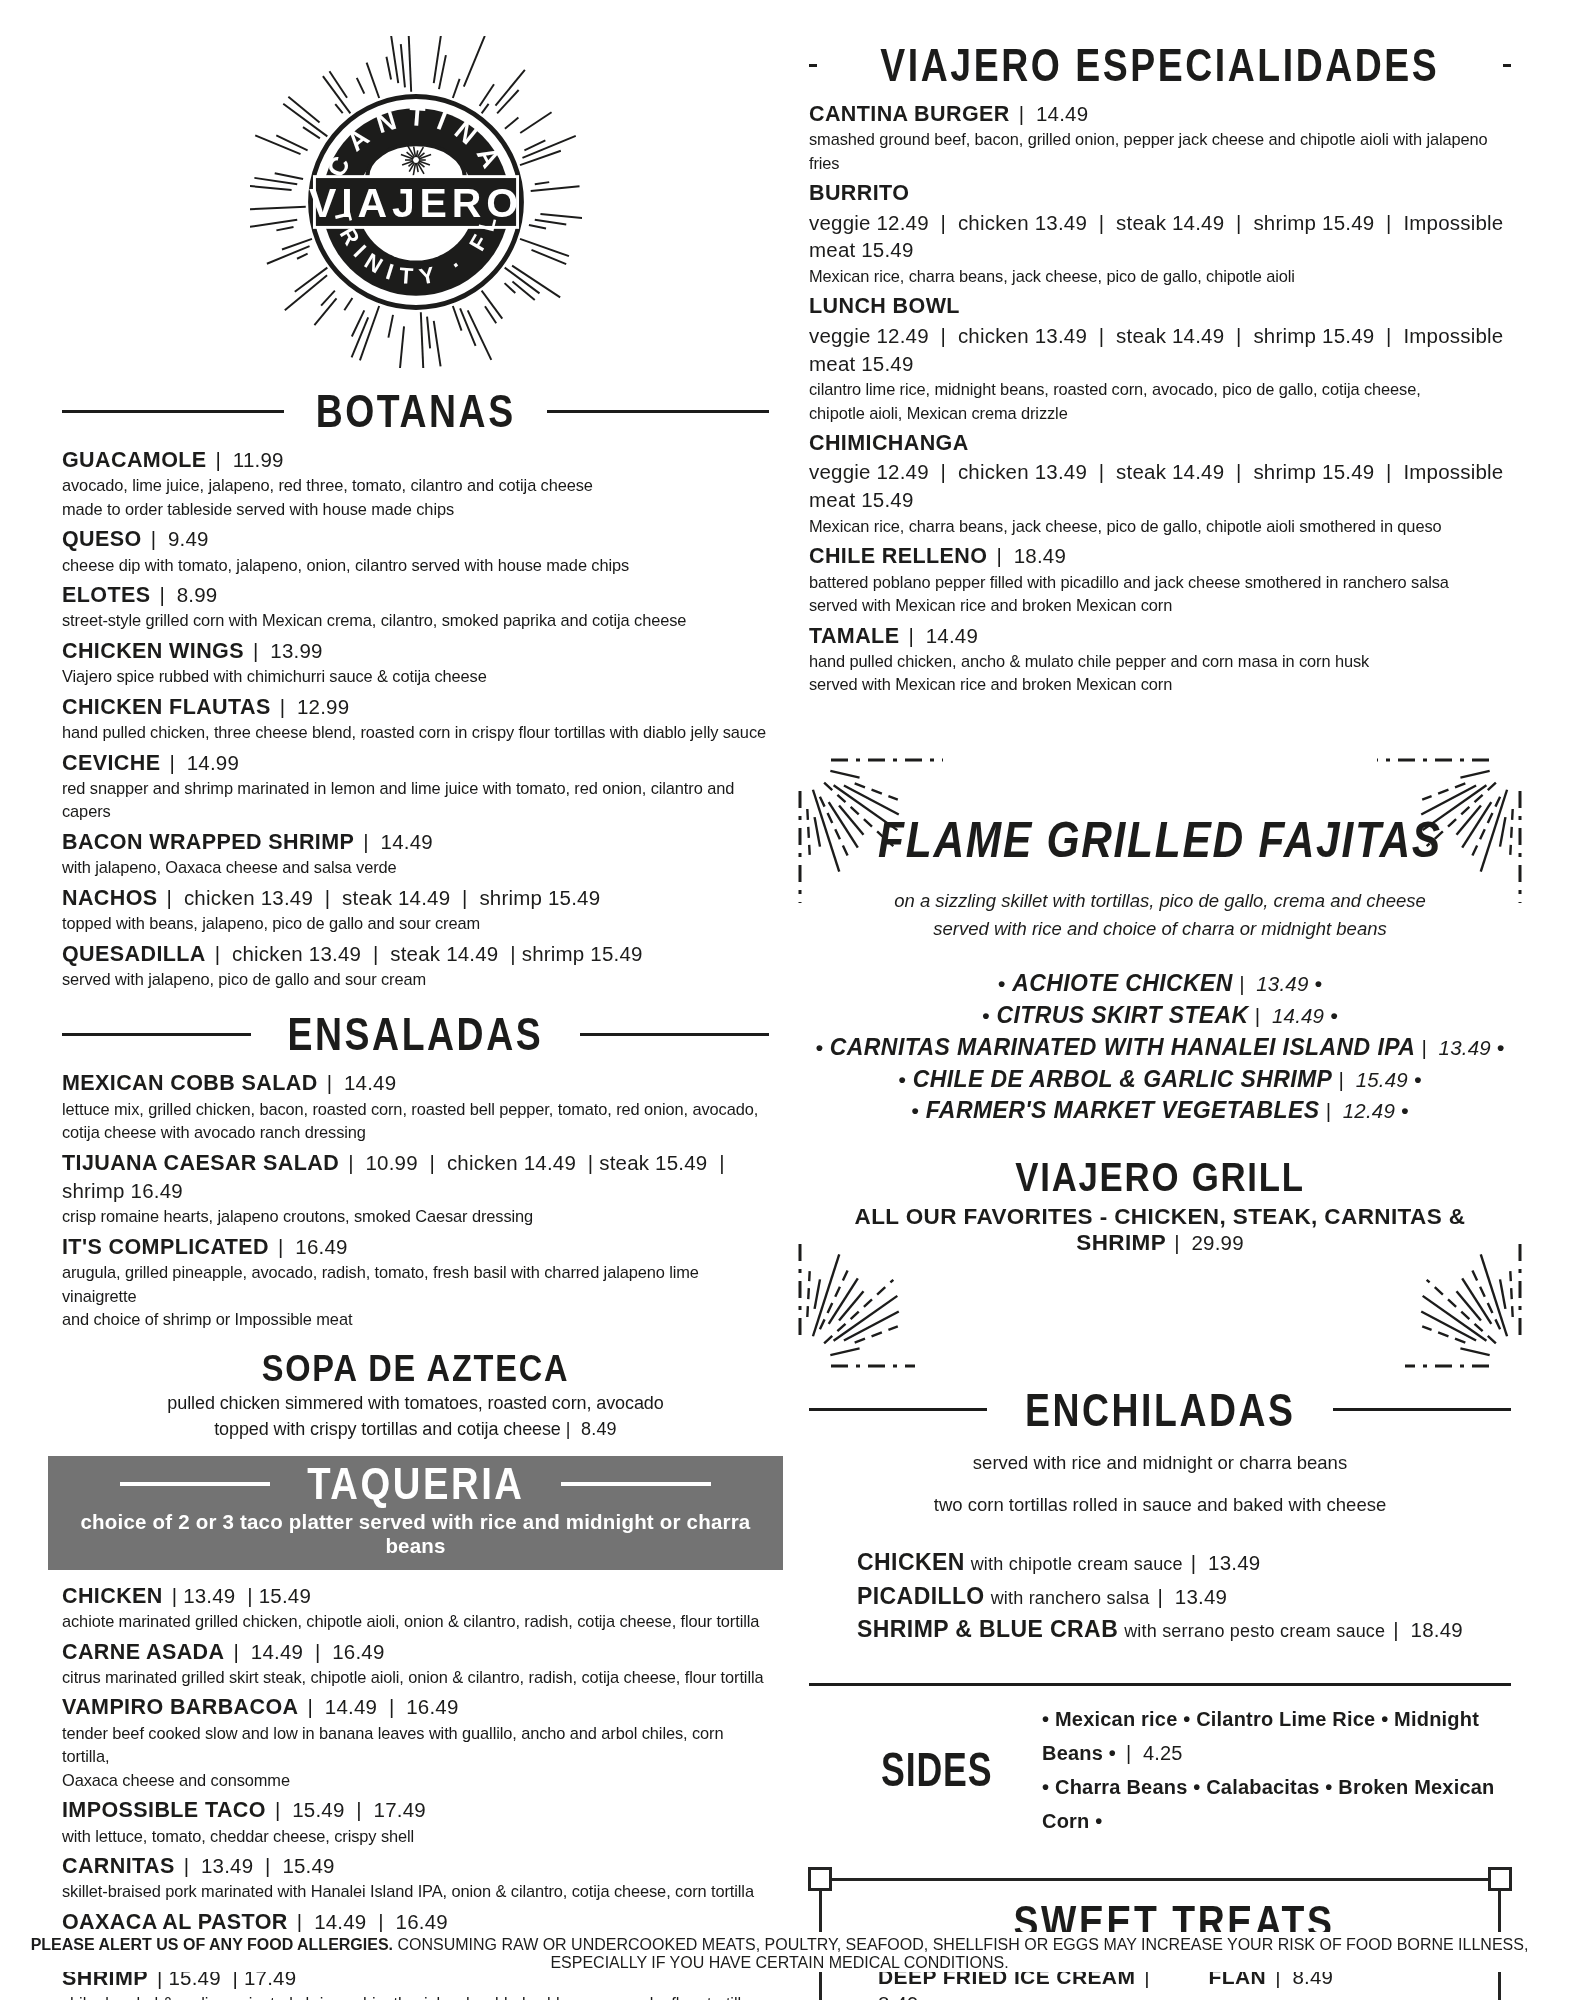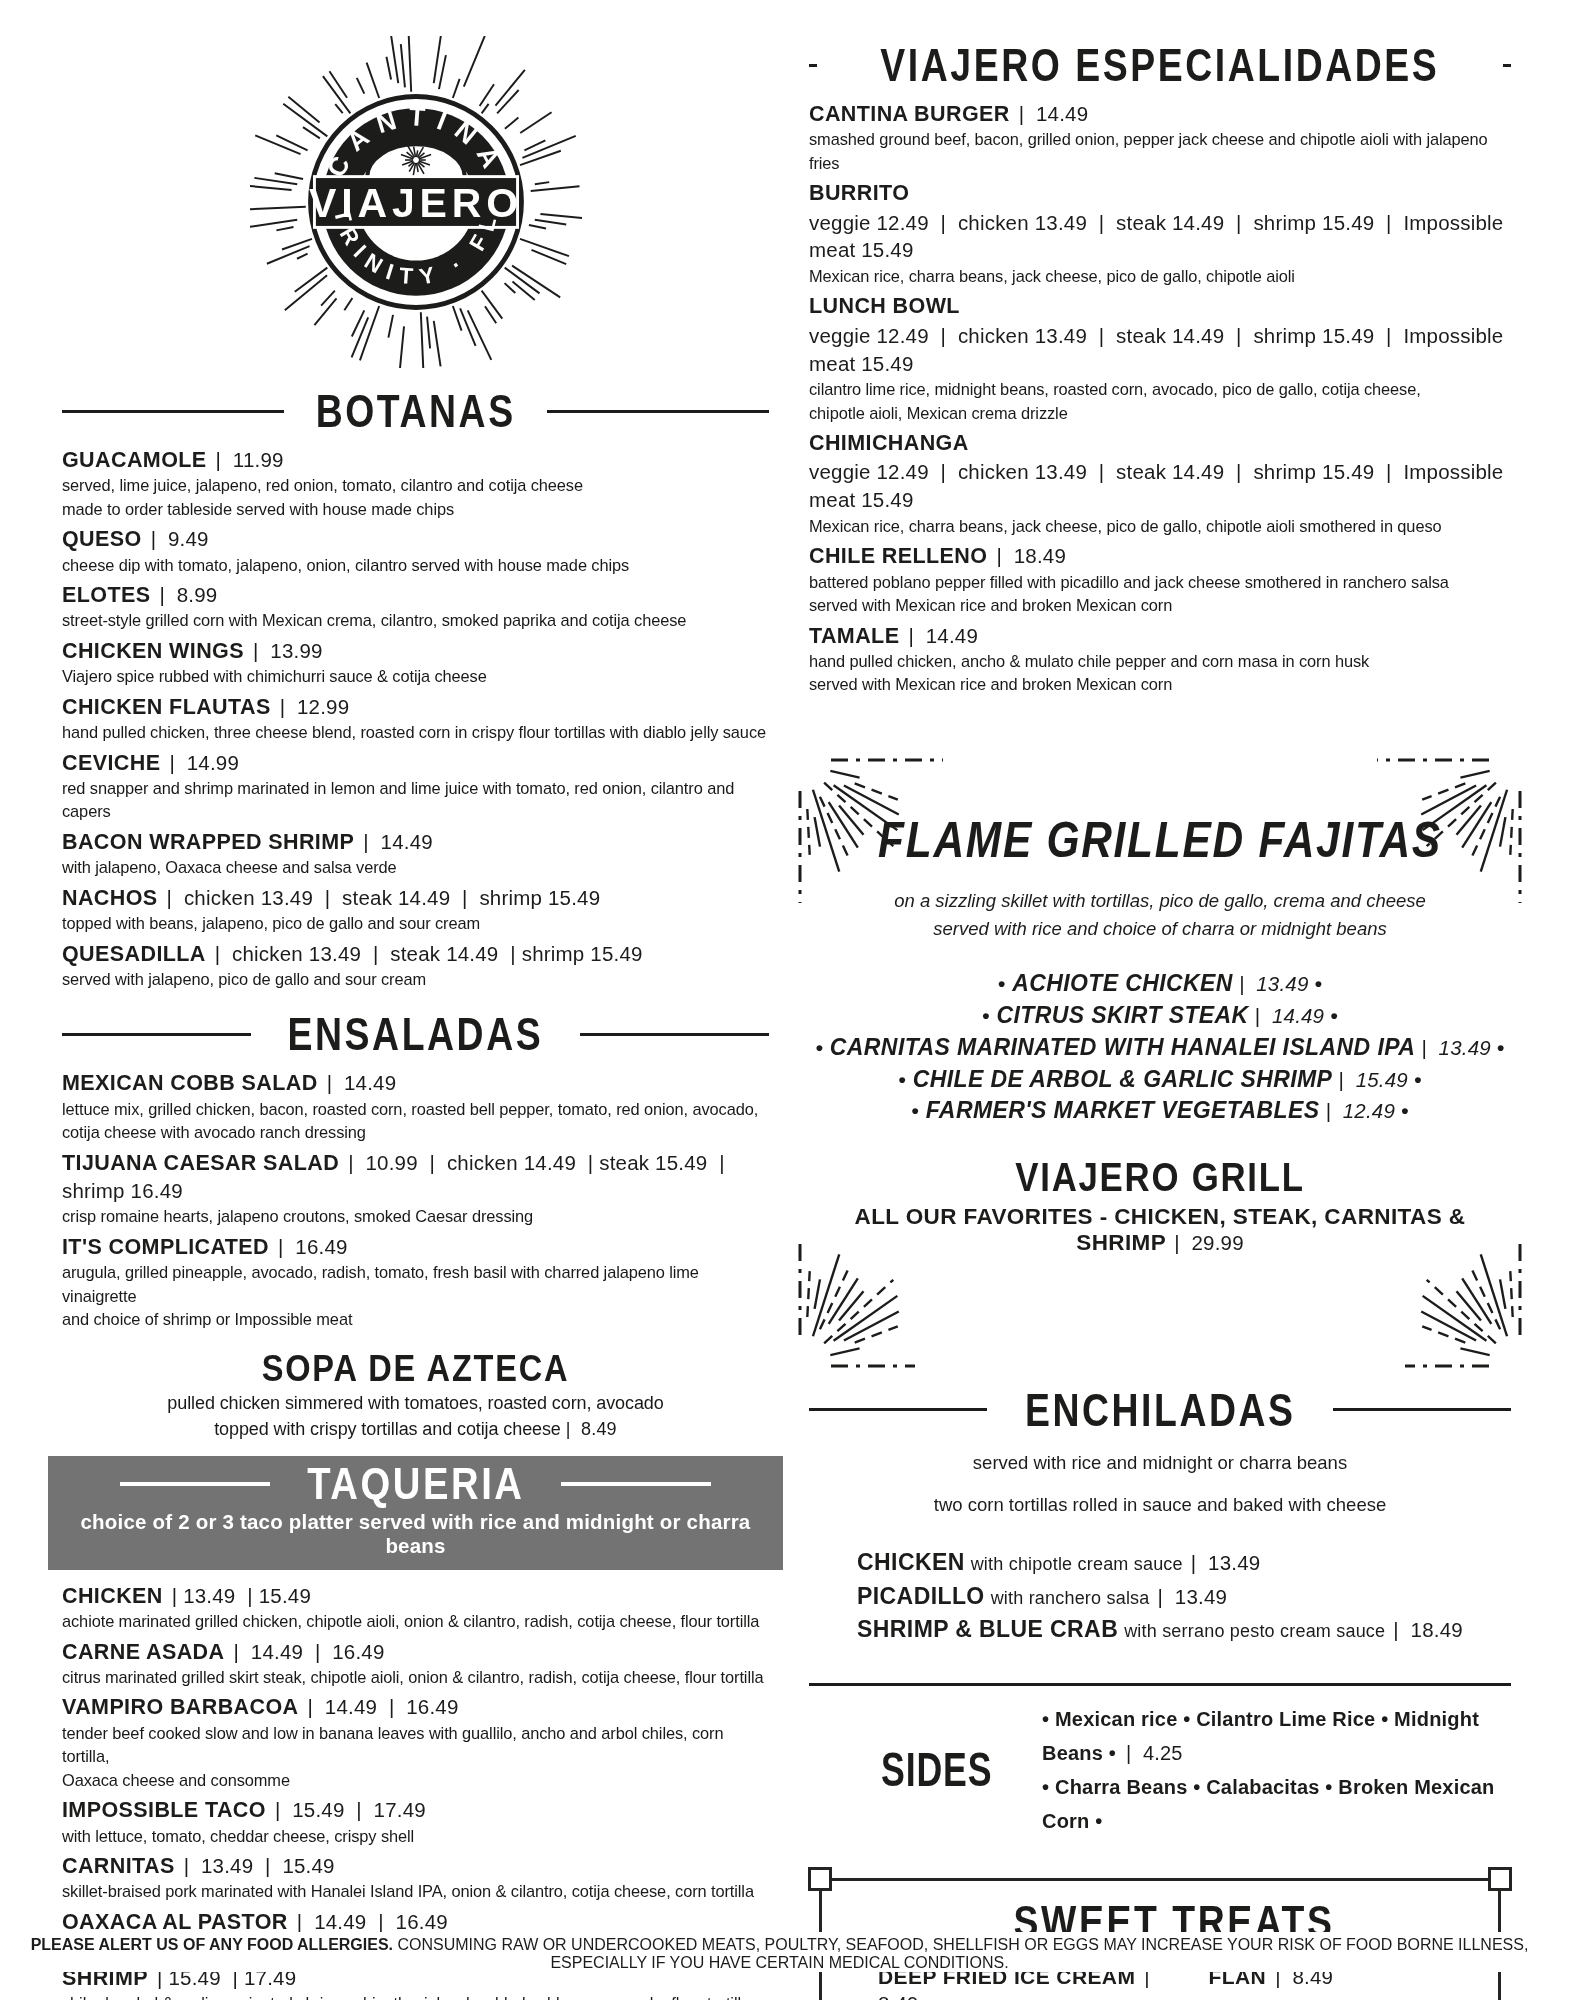--- a/index.html
+++ b/index.html
@@ -216,21 +216,21 @@
         </svg>
       </div>
 
       <section>
         <h2 class="sh">
             <span>BOTANAS</span>
           </h2>
 
         <div class="mi">
           <div class="mh"><span class="nm">GUACAMOLE</span><span class="pr">|  11.99</span></div>
-          <div class="dl">served, lime juice, jalapeno, red onion, tomato, cilantro and cotija cheese</div>
+          <div class="dl">avocado, lime juice, jalapeno, red three, tomato, cilantro and cotija cheese</div>
           <div class="dl">made to order tableside served with house made chips</div>
         </div>
         <div class="mi">
           <div class="mh"><span class="nm">QUESO</span><span class="pr">|  9.49</span></div>
           <div class="dl">cheese dip with tomato, jalapeno, onion, cilantro served with house made chips</div>
         </div>
         <div class="mi">
           <div class="mh"><span class="nm">ELOTES</span><span class="pr">|  8.99</span></div>
           <div class="dl">street-style grilled corn with Mexican crema, cilantro, smoked paprika and cotija cheese</div>
         </div>

